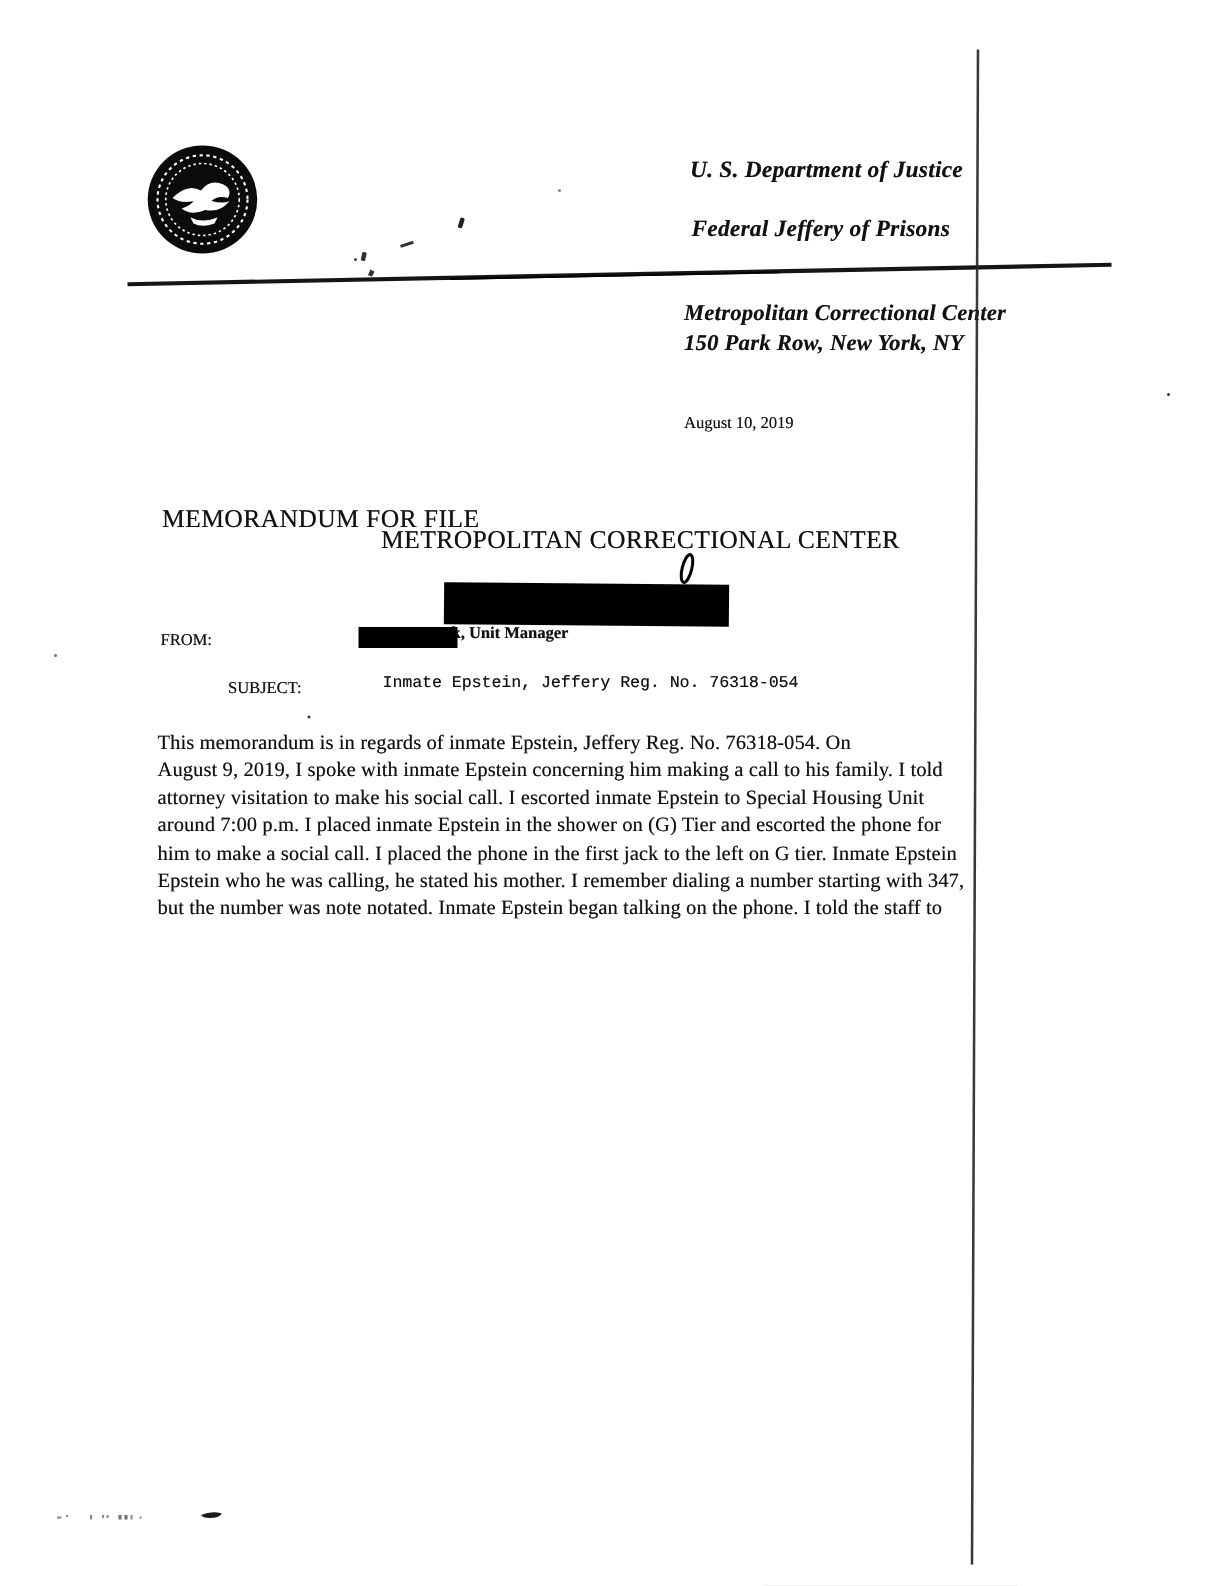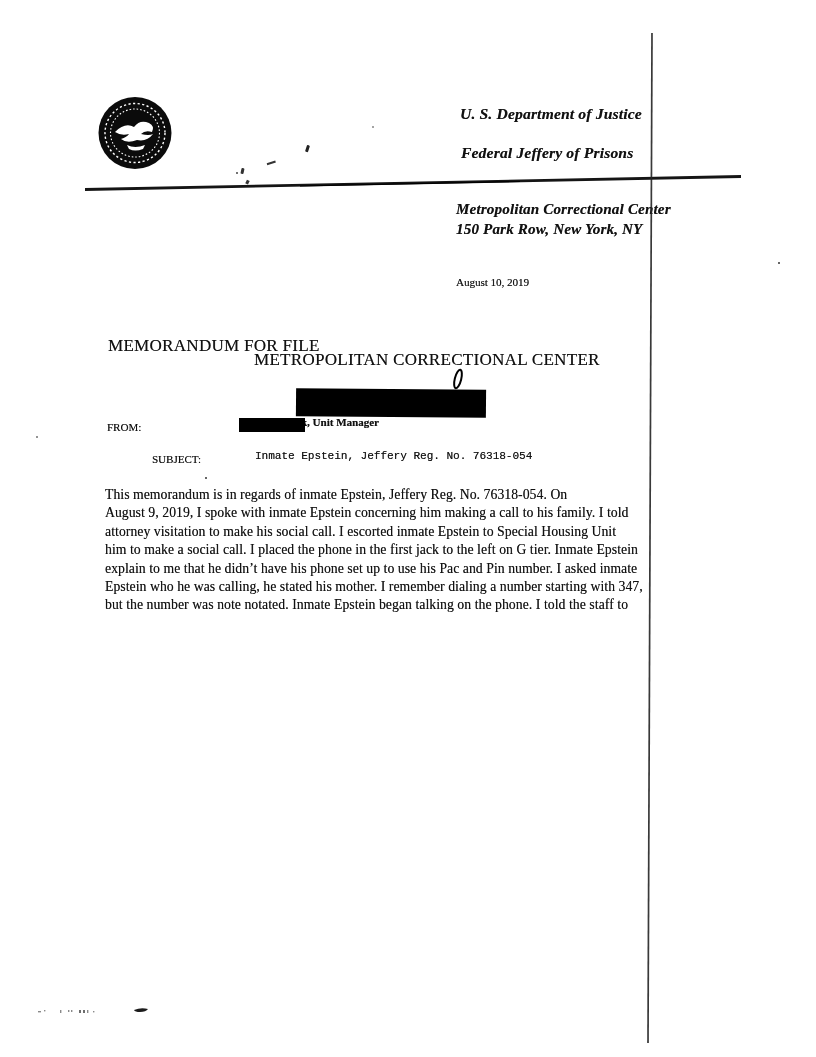--- a/index.html
+++ b/index.html
@@ -80,22 +80,22 @@
   <div class="abs redaction" style="left:296px;top:389px;width:190px;height:28px;transform:rotate(0.5deg);"></div>
   <div class="abs redaction" style="left:239px;top:418px;width:66px;height:14px;"></div>
 
   <div class="abs ink plain" style="left:108px;top:453px;margin-left:44px;">SUBJECT:</div>
   <div class="abs ink plain" style="left:255px;top:450px;font-family:Liberation Mono, monospace;">Inmate Epstein, Jeffery Reg. No. 76318-054</div>
 
   <div class="abs ink body-text" style="left:105px;top:486px;">
     <div>This memorandum is in regards of inmate Epstein, Jeffery Reg. No. 76318-054. On</div>
     <div>August 9, 2019, I spoke with inmate Epstein concerning him making a call to his family. I told</div>
     <div>attorney visitation to make his social call. I escorted inmate Epstein to Special Housing Unit</div>
+    <div>around 7:00 p.m. I placed inmate Epstein in the shower on (G) Tier and escorted the phone for</div>
     <div>him to make a social call. I placed the phone in the first jack to the left on G tier. Inmate Epstein</div>
-    <div>explain to me that he didn’t have his phone set up to use his Pac and Pin number. I asked inmate</div>
     <div>Epstein who he was calling, he stated his mother. I remember dialing a number starting with 347,</div>
     <div>but the number was note notated. Inmate Epstein began talking on the phone. I told the staff to</div>
   </div>
 
   <svg class="abs" style="left:0;top:0;pointer-events:none;" width="816" height="1057" aria-hidden="true">
     <line x1="652" y1="33" x2="648" y2="1043" stroke="#242424" stroke-width="1.7" opacity="0.9"></line>
   </svg>
 
   <div class="abs speck" style="left:205px;top:477px;width:2px;height:2px;"></div>
   <div class="abs speck" style="left:778px;top:262px;width:2px;height:2px;"></div>

